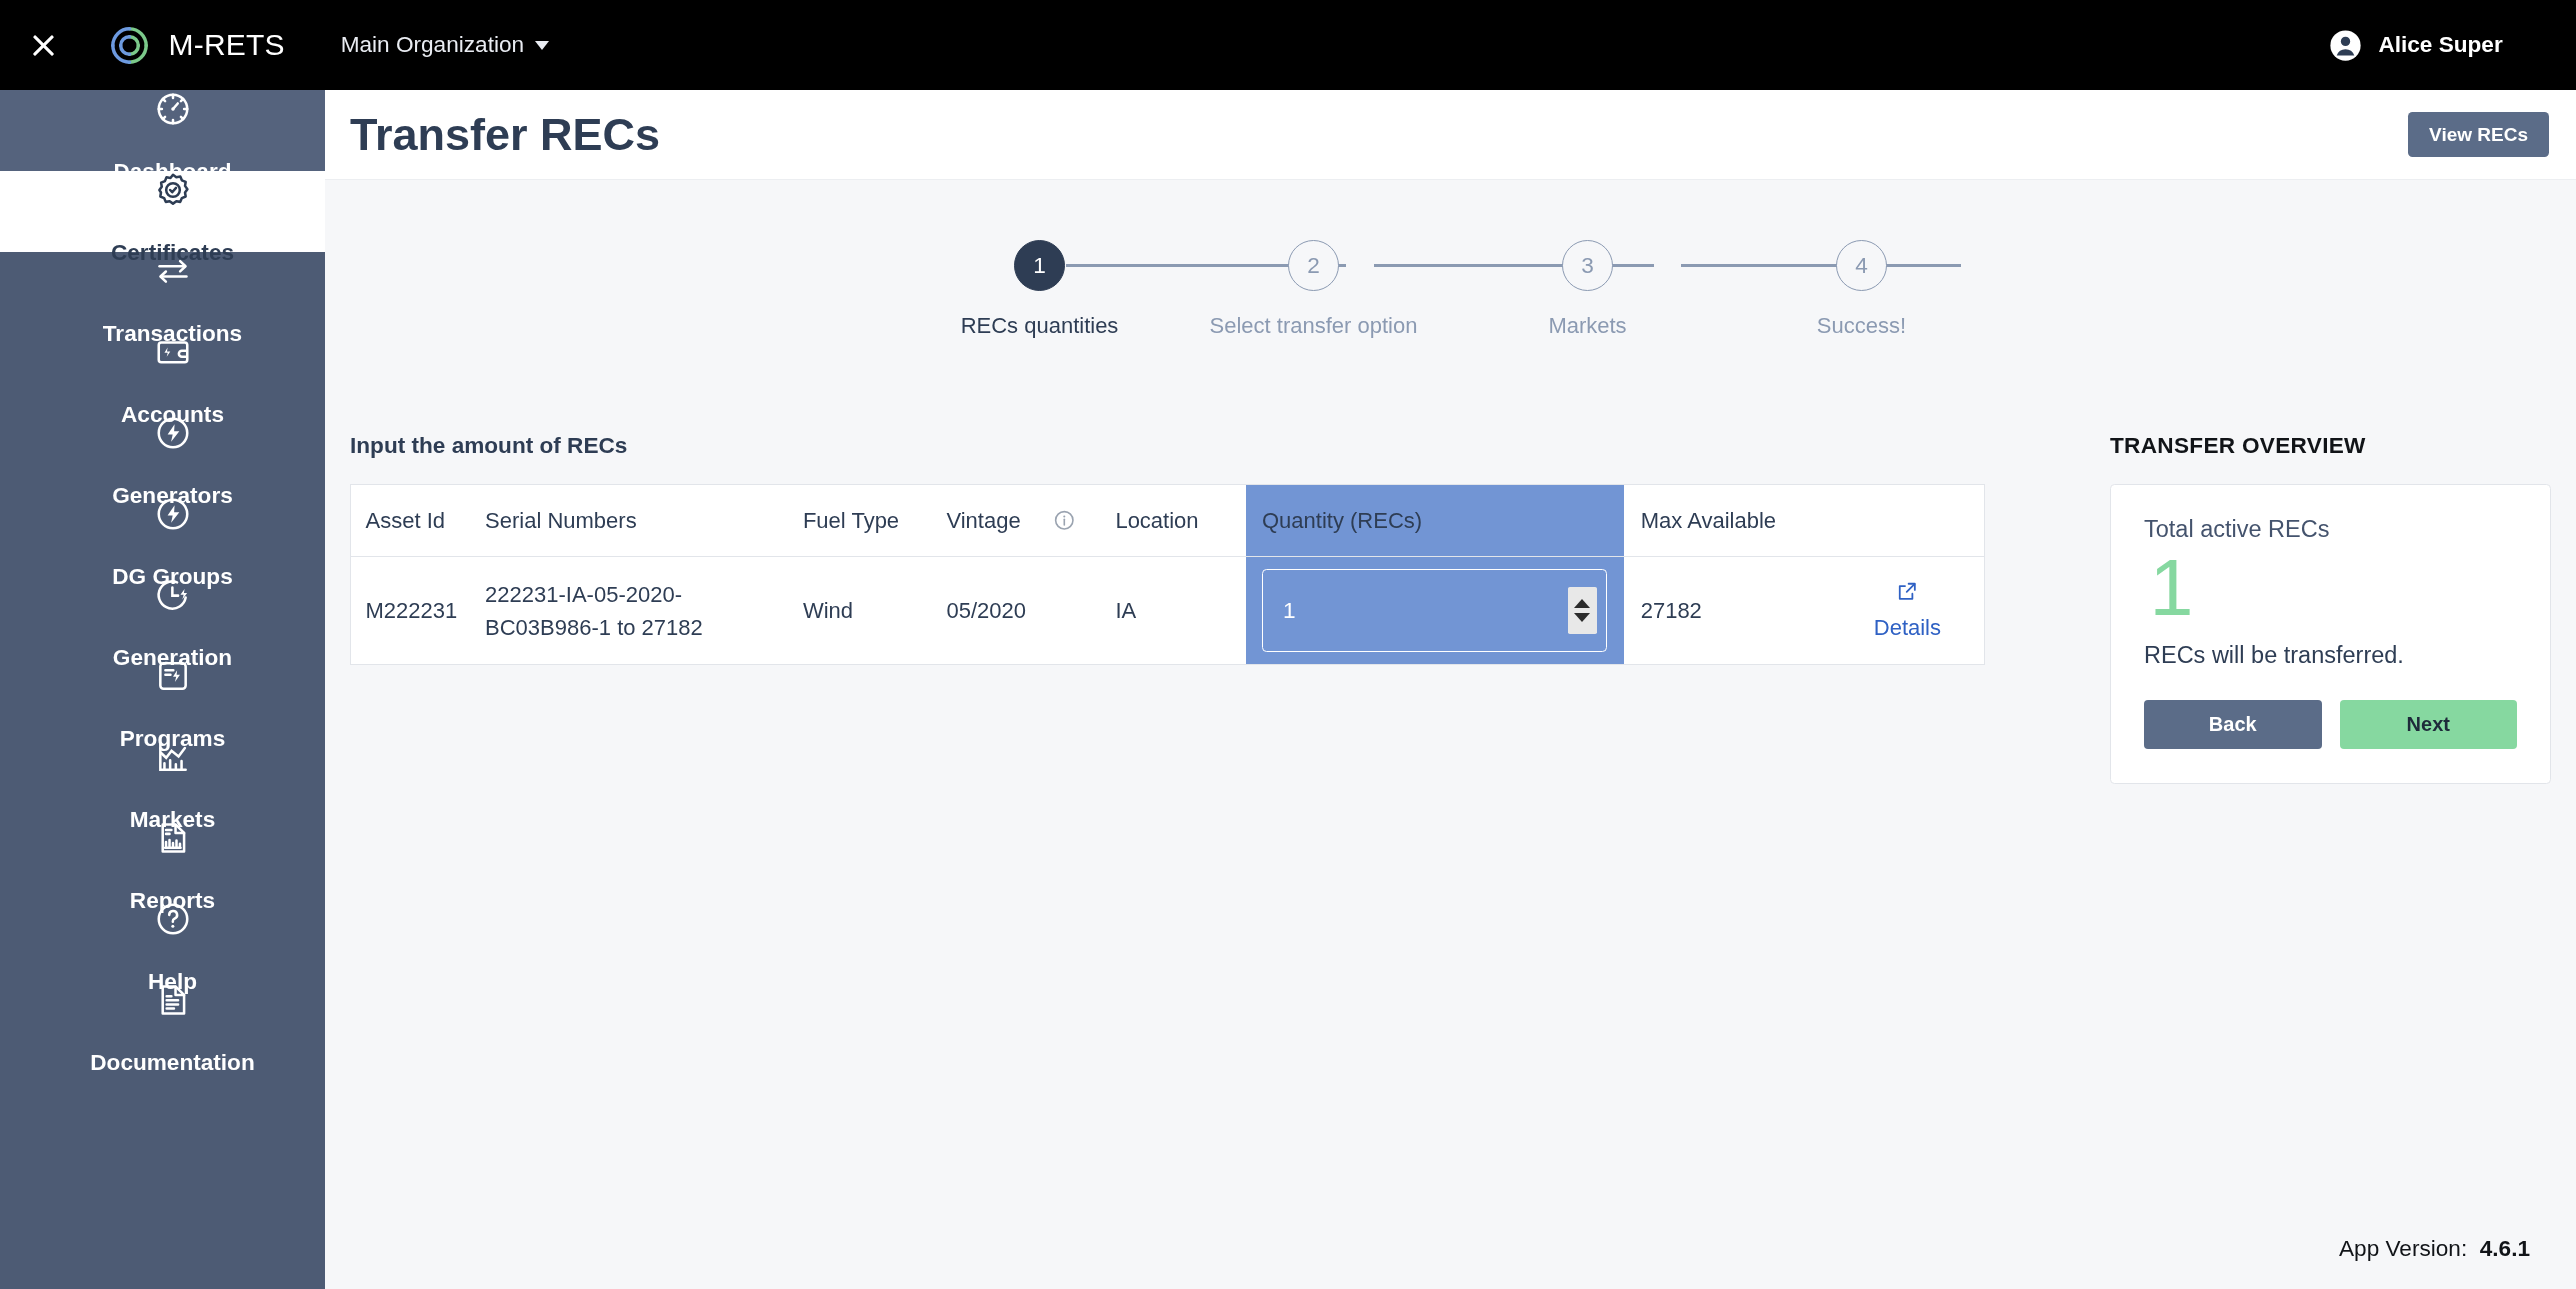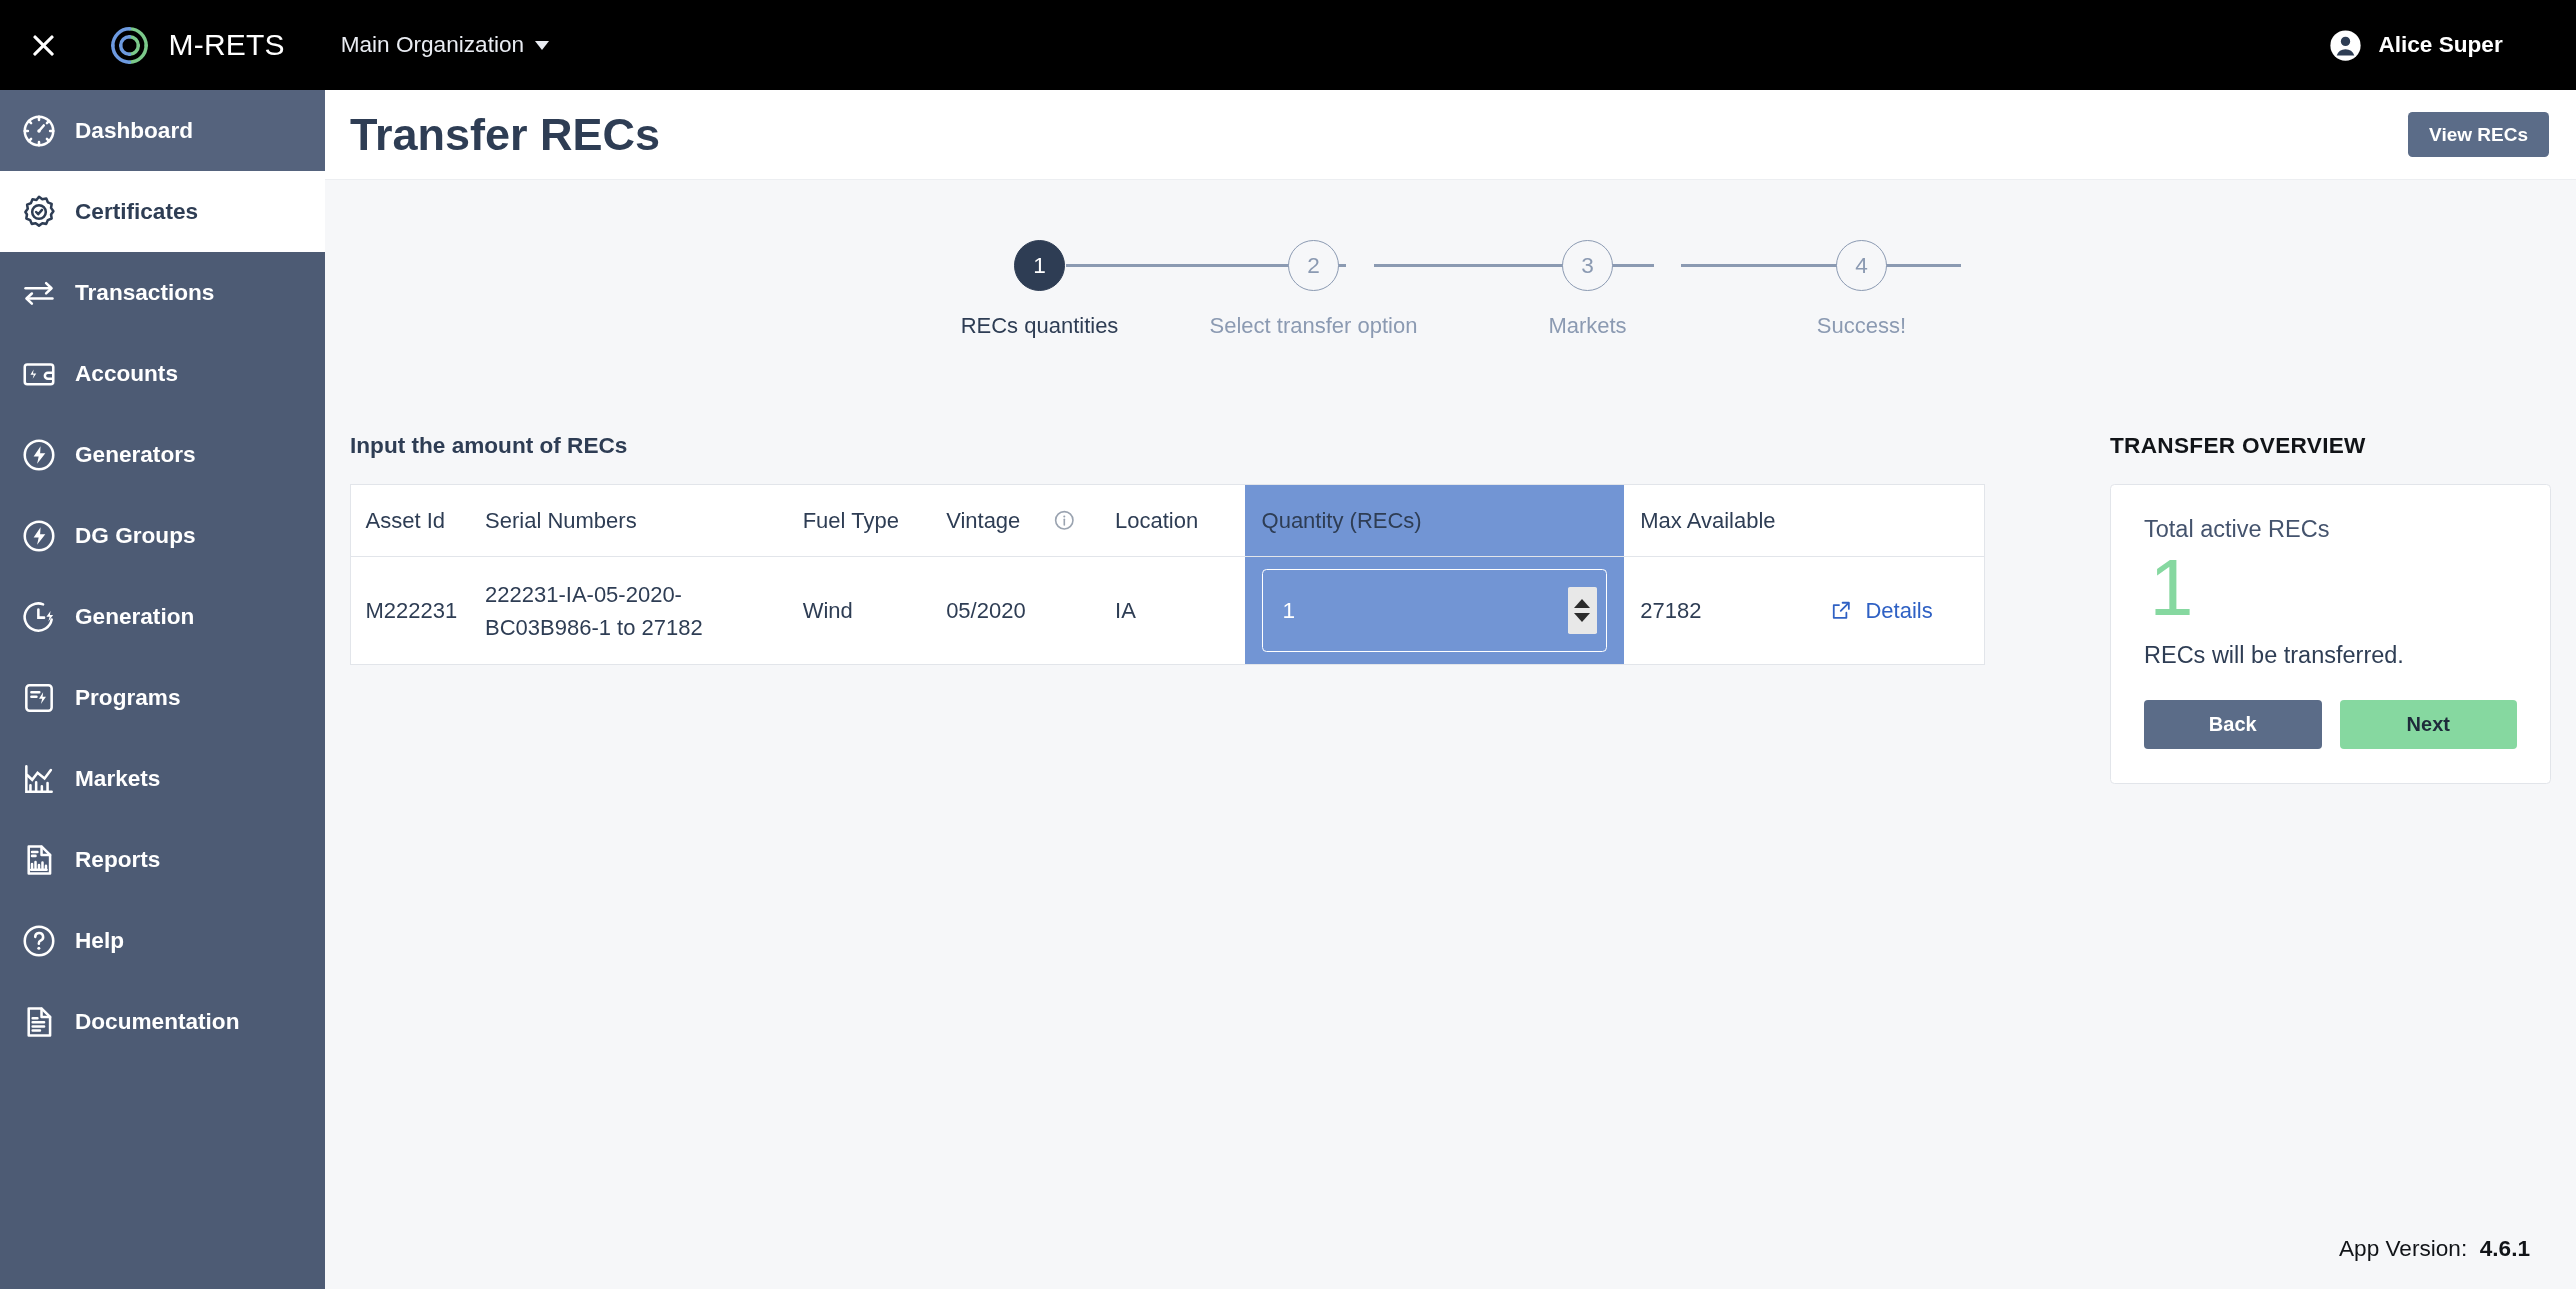--- a/index.html
+++ b/index.html
@@ -53,24 +53,25 @@
   .avatar-icon { width: 33px; height: 33px; display:block; }
   .user-name { color: #ffffff; font-size: 22.6px; }
 
   
   .sidebar {
     position: absolute; top: 90px; left: 0;
     width: 325px; height: 1199px;
     background: #4d5b74;
   }
   .nav-item {
-    display: flex; align-items: center; gap: 17px;
+    display: flex; align-items: center; gap: 31px;
     height: 81px; padding-left: 20px;
     color: #ffffff; font-size: 22.6px; font-weight: 700;
     cursor: pointer;
+    flex-direction: column;
   }
   .nav-item.hover { background: #55637d; }
   .nav-item.active { background: #ffffff; color: #2e3d54; }
   .nav-icon { width: 38px; height: 38px; flex: 0 0 38px; display:block; }
 
   
   .main {
     position: absolute; top: 90px; left: 325px;
     width: 2251px; height: 1199px;
     background: #f6f7f9;
@@ -172,21 +173,21 @@
     cursor: pointer;
   }
   .spin-up, .spin-down {
     width: 0; height: 0; border-left: 8.1px solid transparent; border-right: 8.1px solid transparent;
   }
   .spin-up { border-bottom: 9px solid #2b2b2b; }
   .spin-down { border-top: 9px solid #2b2b2b; }
 
   .details-link {
     display: flex; align-items: center; gap: 12.6px;
-    color: #2f61c4; font-size: 22px; cursor: pointer; text-decoration: none;
+    color: #2f61c4; font-size: 22px; cursor: pointer; text-decoration: none; flex-direction: column;
   }
   .ext-icon { width: 22.6px; height: 22.6px; display:block; }
 
   
   .right-col { width: 443px; margin-left: 108px; }
   .overview-title {
     font-size: 22.6px; font-weight: 700; color: #111418;
     letter-spacing: 0.3px; margin-bottom: 25px;
   }
   .overview-card {

